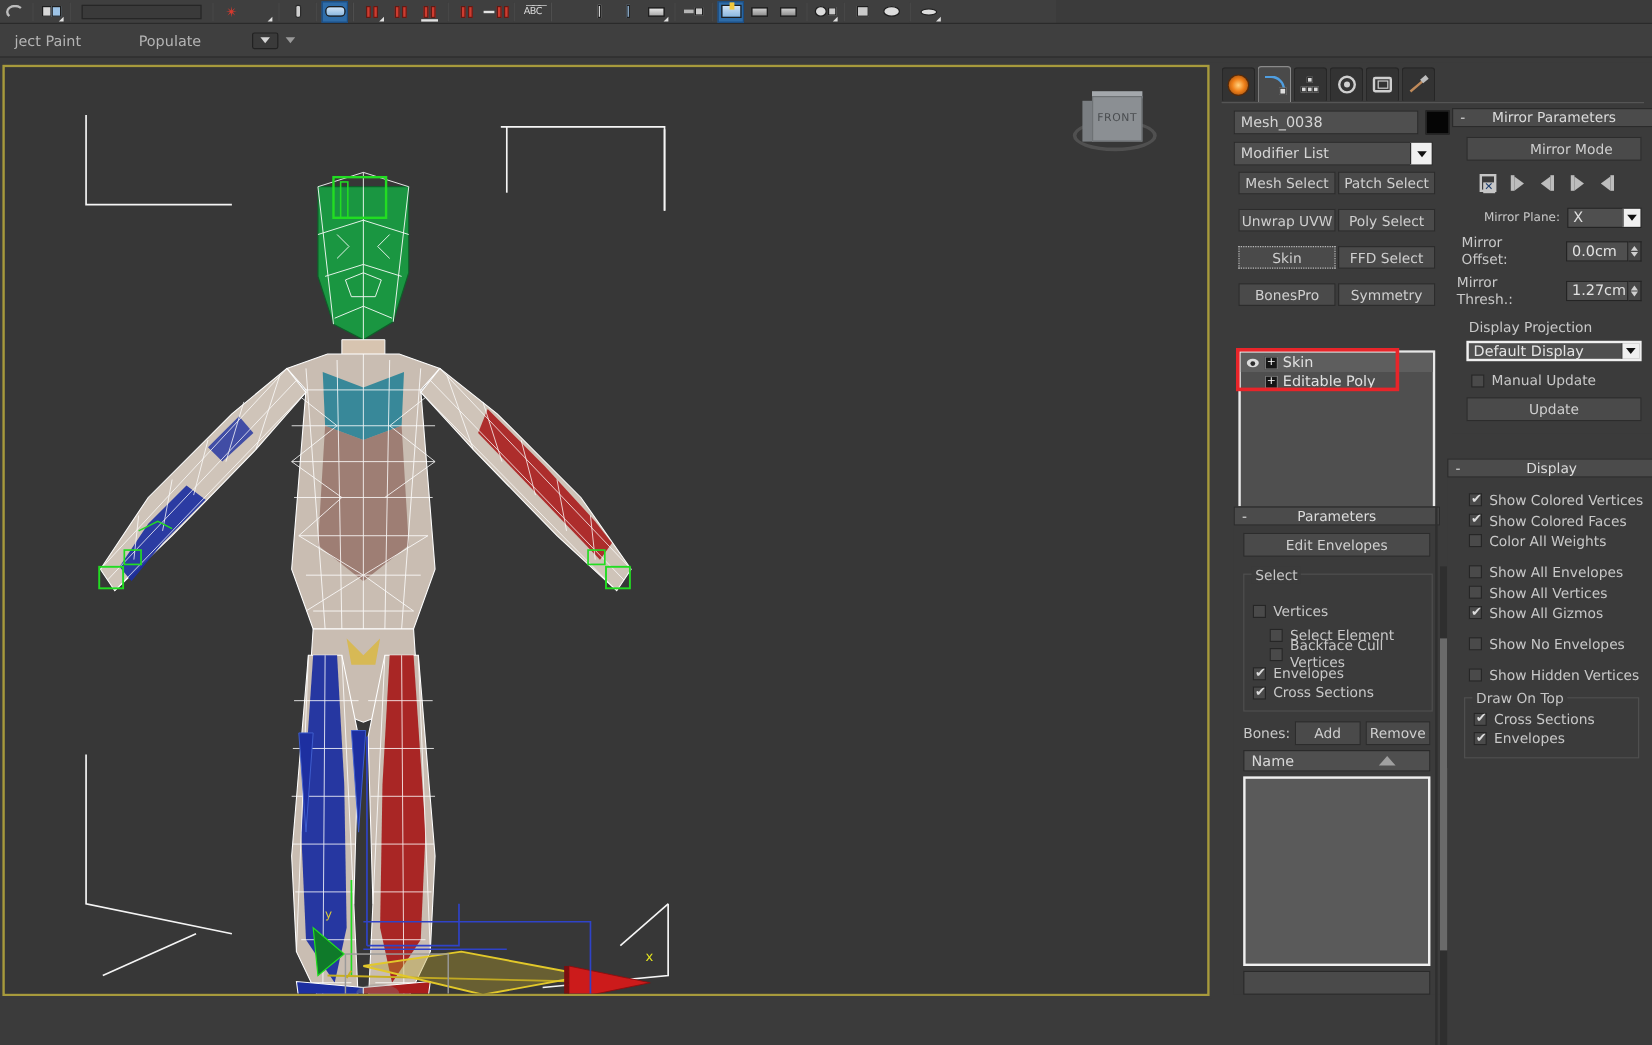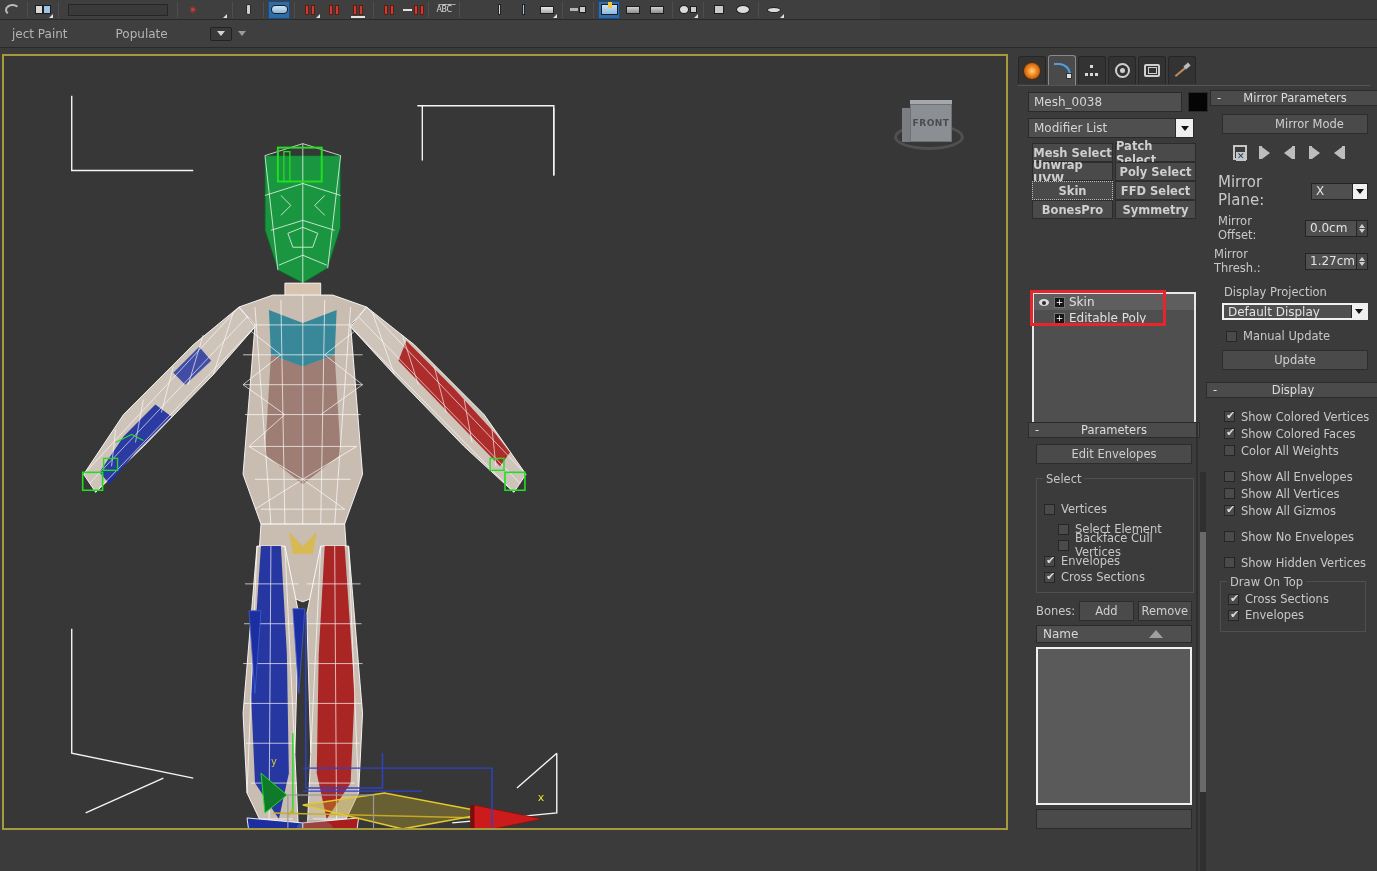--- a/index.html
+++ b/index.html
@@ -66,21 +66,21 @@
     position:absolute; left:0; top:52px; width:1010px; height:780px;
     background:#3b3b3b;
   }
   .viewport {
     position:absolute; left:2px; top:2px; width:1006px; height:776px;
     background:#373737; border:2px solid #a79a3c; overflow:hidden;
   }
   .vp-canvas { position:absolute; inset:0; }
 
   .viewcube {
-    position:absolute; right:42px; top:44px; width:70px; height:54px;font-weight:bold;
+    position:absolute; right:42px; top:20px; width:70px; height:54px;
   }
   .vc-ellipse { position:absolute; left:0; top:24px; width:70px; height:26px;
      border-radius:50%; border:3px solid #565656; opacity:.8;}
   .vc-box { position:absolute; left:16px; top:4px; width:42px; height:38px;
      background:#8b8f93; border:1px solid #6e7275;
      display:flex;align-items:center;justify-content:center;
      color:#4a4d50; font-size:9px; letter-spacing:.5px;}
   .vc-box-side { position:absolute; left:8px; top:8px; width:9px; height:34px;
      background:#7a7e82; }
   .vc-box-top { position:absolute; left:16px; top:0px; width:42px; height:6px;
@@ -127,21 +127,21 @@
 
   .modlist { position:absolute; left:18px; top:66px; width:166px; height:20px;
      background:#4f4f4f; border:1px solid #2a2a2a; display:flex; align-items:center;}
   .modlist span { flex:1; padding-left:5px; font-size:12px; color:#d5d5d5;}
   .modlist .dd { width:18px; height:18px; background:#f0f0f0; border-left:1px solid #2a2a2a;
      display:flex;align-items:center;justify-content:center;}
   .modlist .dd::after{content:"";width:0;height:0;border-left:4px solid transparent;
      border-right:4px solid transparent;border-top:5px solid #111;}
 
   .modbtns { position:absolute; left:22px; top:91px; width:164px;
-     display:grid; grid-template-columns:1fr 1fr; gap:0 2px;font-weight:bold;}
+     display:grid; grid-template-columns:1fr 1fr; gap:12px 2px;}
   .mx-btn { height:19px; background:#4a4a4a; border:1px solid #2c2c2c;
      color:#cfcfcf; font-size:11.5px; display:flex; align-items:center;justify-content:center;
      cursor:default;}
   .mx-btn.dotted { border:1px dotted #b9b9b9; }
 
   .stack {
     position:absolute; left:22px; top:240px; width:164px; height:135px;
     background:#4f4f4f; border:2px solid #e8e8e8;
   }
   .stack-hl { position:absolute; left:20px; top:238px; width:136px; height:36px;
@@ -682,21 +682,21 @@
           <span class="bar"></span>
             <span class="triR"></span>
         </div>
         <div class="mi">
           <span class="triL"></span>
             <span class="bar"></span>
         </div>
       </div>
 
       <div style="display:flex;align-items:center;justify-content:flex-end;gap:6px;margin:12px 12px 0 8px;">
-        <span style="font-size:15px;">Mirror Plane:</span>
+        <span style="font-size:10px;">Mirror Plane:</span>
         <div class="dd-field" style="width:62px;">
           <span class="val">X</span>
           <span class="arrow"></span>
         </div>
       </div>
 
       <div style="display:flex;align-items:center;justify-content:flex-end;gap:6px;margin:5px 12px 0 8px;">
         <span style="font-size:11.5px;">Mirror Offset:</span>
         <div class="spin-field">
           <span class="val">0.0cm</span>

